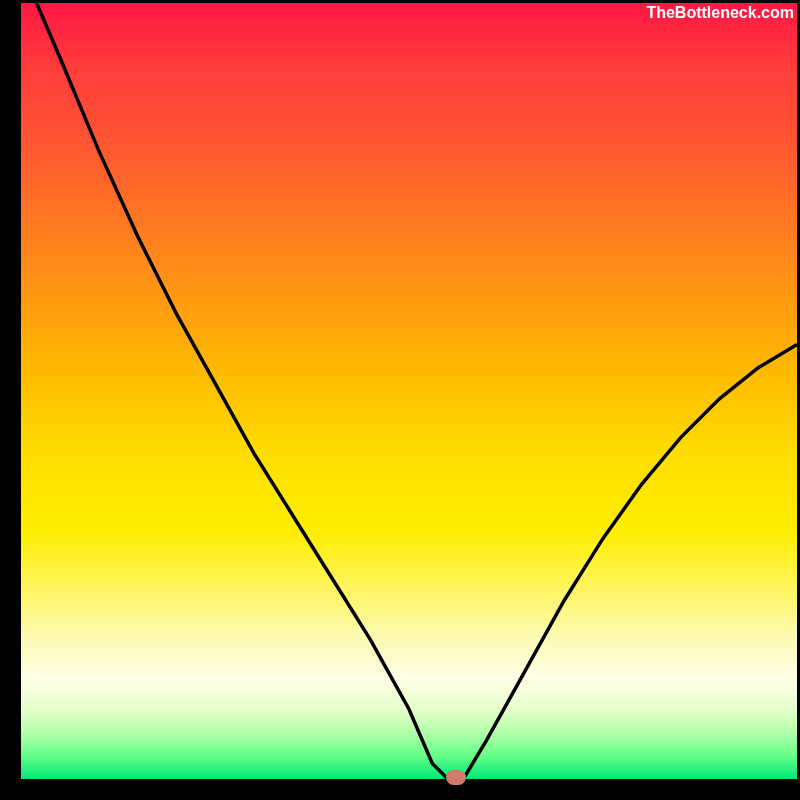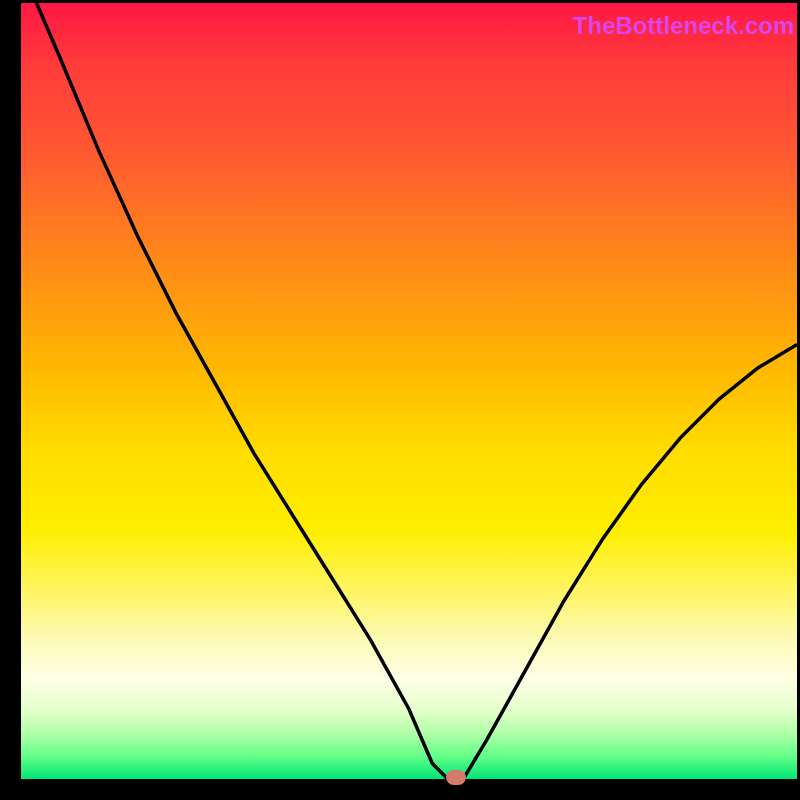--- a/index.html
+++ b/index.html
@@ -29,25 +29,25 @@
       #fcfab6 82%,
       #ffffe6 87%,
       #e6ffcc 91%,
       #b3ffaa 94%,
       #66ff88 97%,
       #00e676 100%
     );
   }
   .watermark {
     position: absolute;
-    top: 12px;
+    top: 4px;
     right: 6px;
-    font-size: 24px;
+    font-size: 16px;
     font-weight: bold;
-    color: #d946ef;
+    color: #ffffff;
     z-index: 10;
   }
   .curve-svg {
     position: absolute;
     left: 21px;
     top: 3px;
     width: 776px;
     height: 776px;
     z-index: 5;
   }

